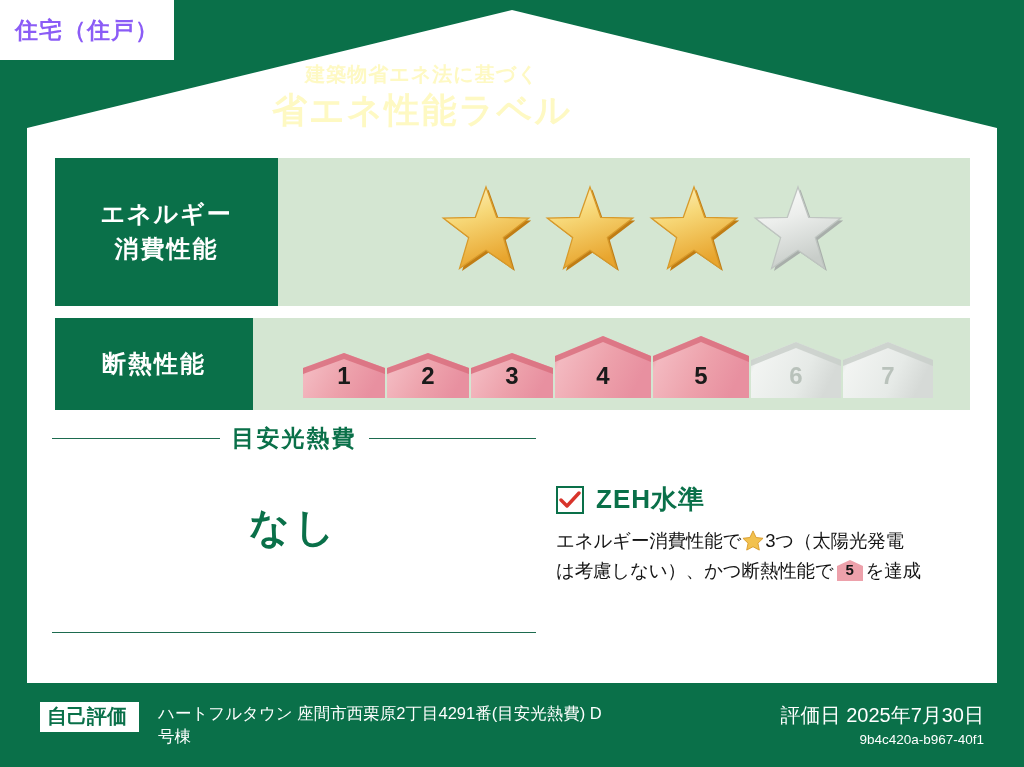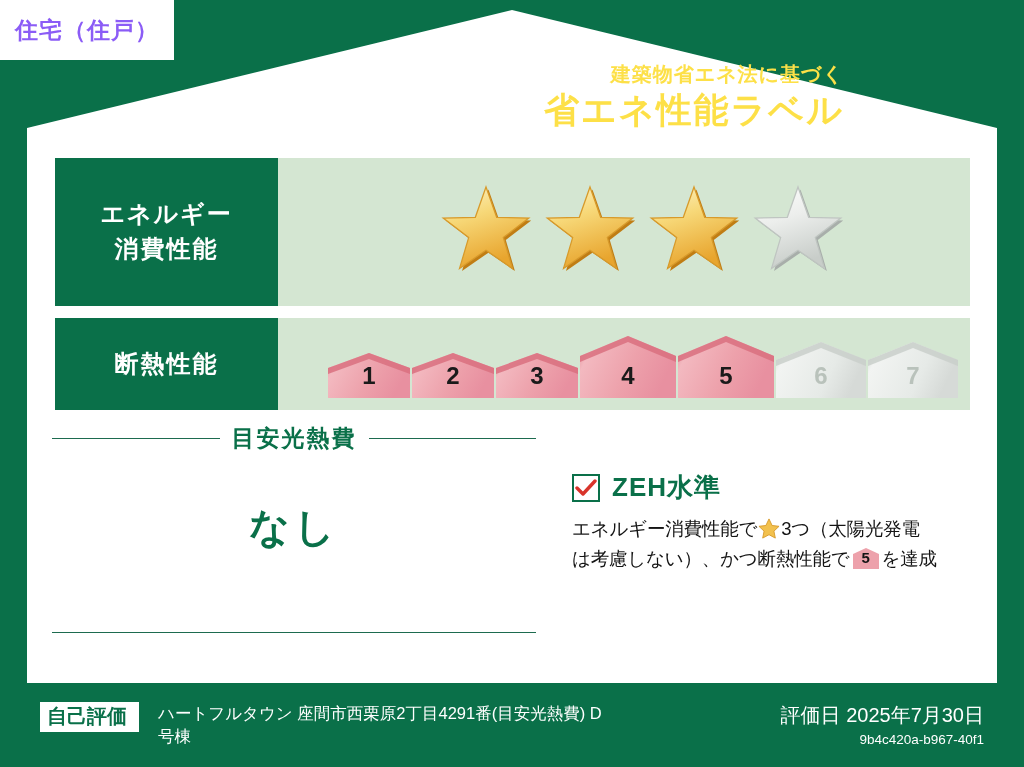--- a/index.html
+++ b/index.html
@@ -47,22 +47,22 @@
     right: 0; top: 0;
     width: 185px; height: 56px;
     font-size: 21px;
   }
 
   
   #title-block {
     position: absolute;
     left: 0; top: 60px;
     width: 844px;
-    text-align: right;
-    color: #fde047;
+    text-align: center;
+    color: #fef9c3;
   }
   #title-sub {
     font-size: 20px;
     font-weight: bold;
     letter-spacing: 1px;
     line-height: 1.4;
   }
   #title-main {
     font-size: 35px;
     font-weight: bold;
@@ -91,21 +91,21 @@
   }
   .perf-body {
     background: #d4e6d2;
     flex: 1;
     position: relative;
   }
 
   #row-energy { left: 55px; top: 158px; width: 915px; height: 148px; }
   #row-energy .perf-label { width: 223px; font-size: 24px; }
   #row-insul { left: 55px; top: 318px; width: 915px; height: 92px; }
-  #row-insul .perf-label { width: 223px; font-size: 24px; }
+  #row-insul .perf-label { width: 198px; font-size: 24px; }
 
   
   #stars-wrap {
     position: absolute;
     left: 0; top: 0;
     width: 100%; height: 100%;
     display: flex;
     align-items: center;
     justify-content: center;
     gap: 6px;
@@ -178,23 +178,22 @@
     position: absolute;
     left: 52px; top: 632px;
     width: 484px;
     height: 1px;
     background: #1d6b4f;
   }
 
   
   #zeh-block {
     position: absolute;
-    left: 556px; top: 470px;
+    left: 556px; top: 482px;
     width: 412px;
-    margin-left: 16px;
   }
   #zeh-title-row {
     display: flex;
     align-items: center;
     gap: 12px;
   }
   #zeh-checkbox {
     width: 28px; height: 28px;
     border: 2px solid #0a7049;
     background: #ffffff;

